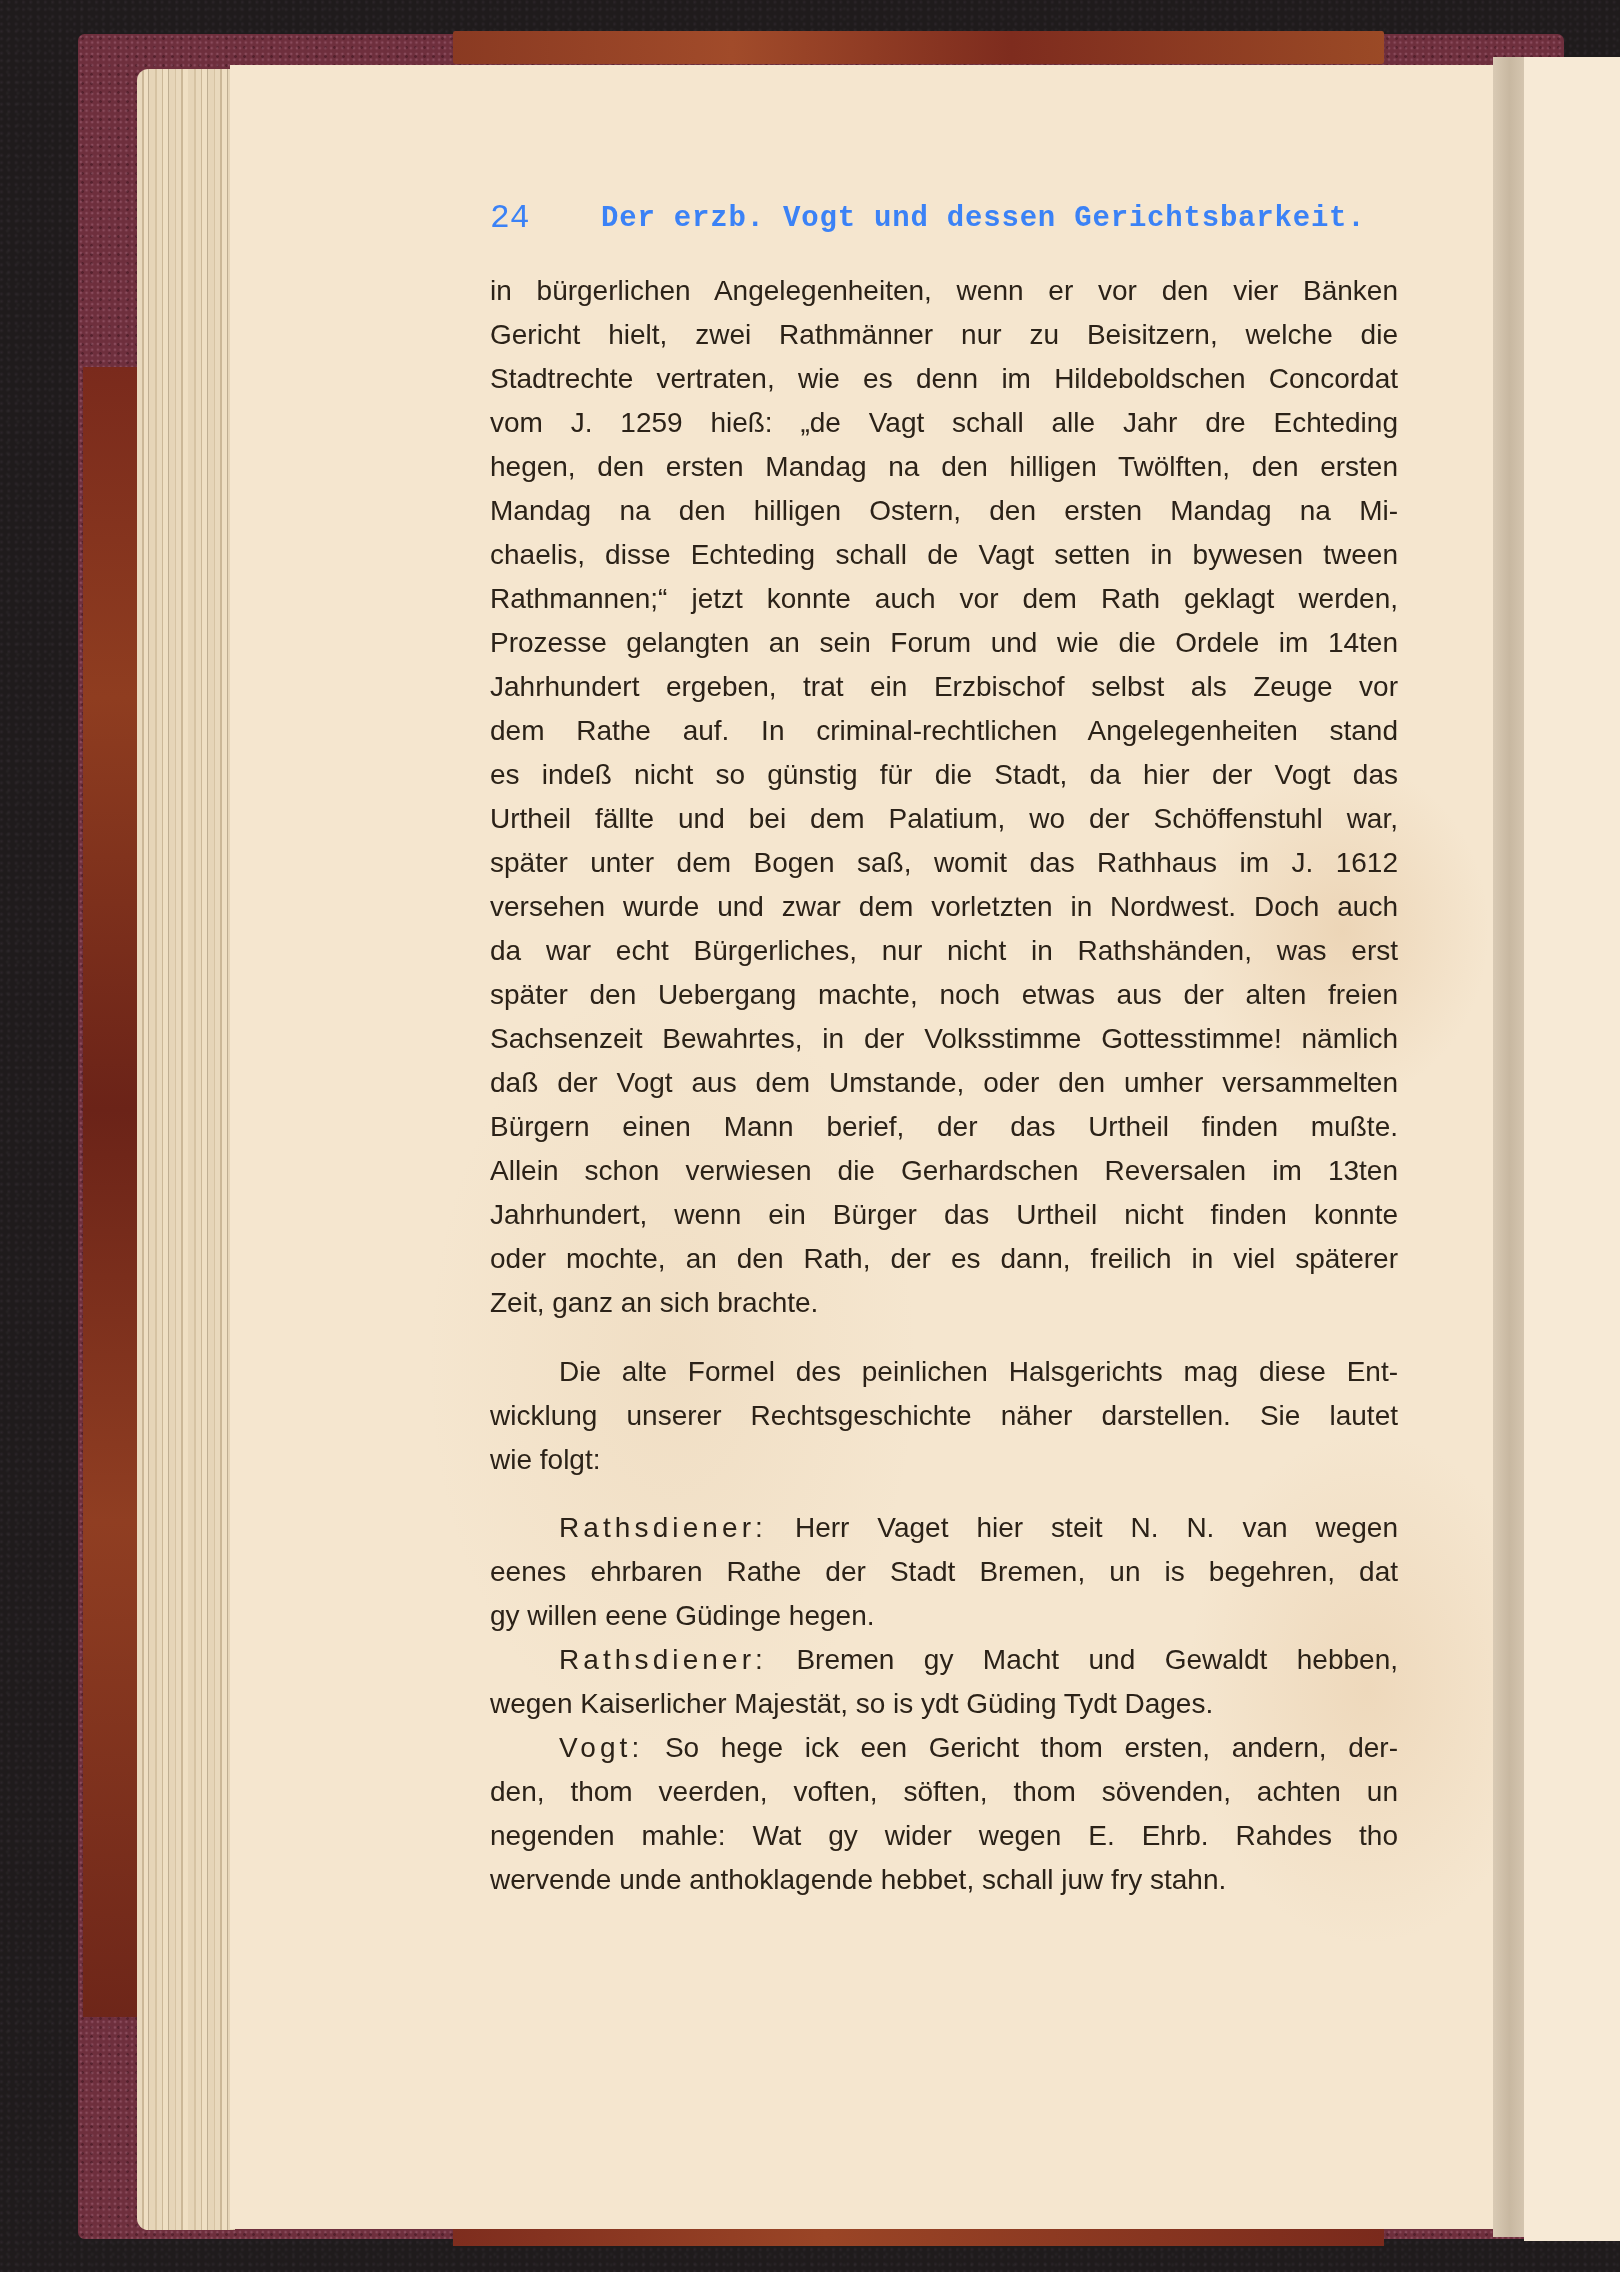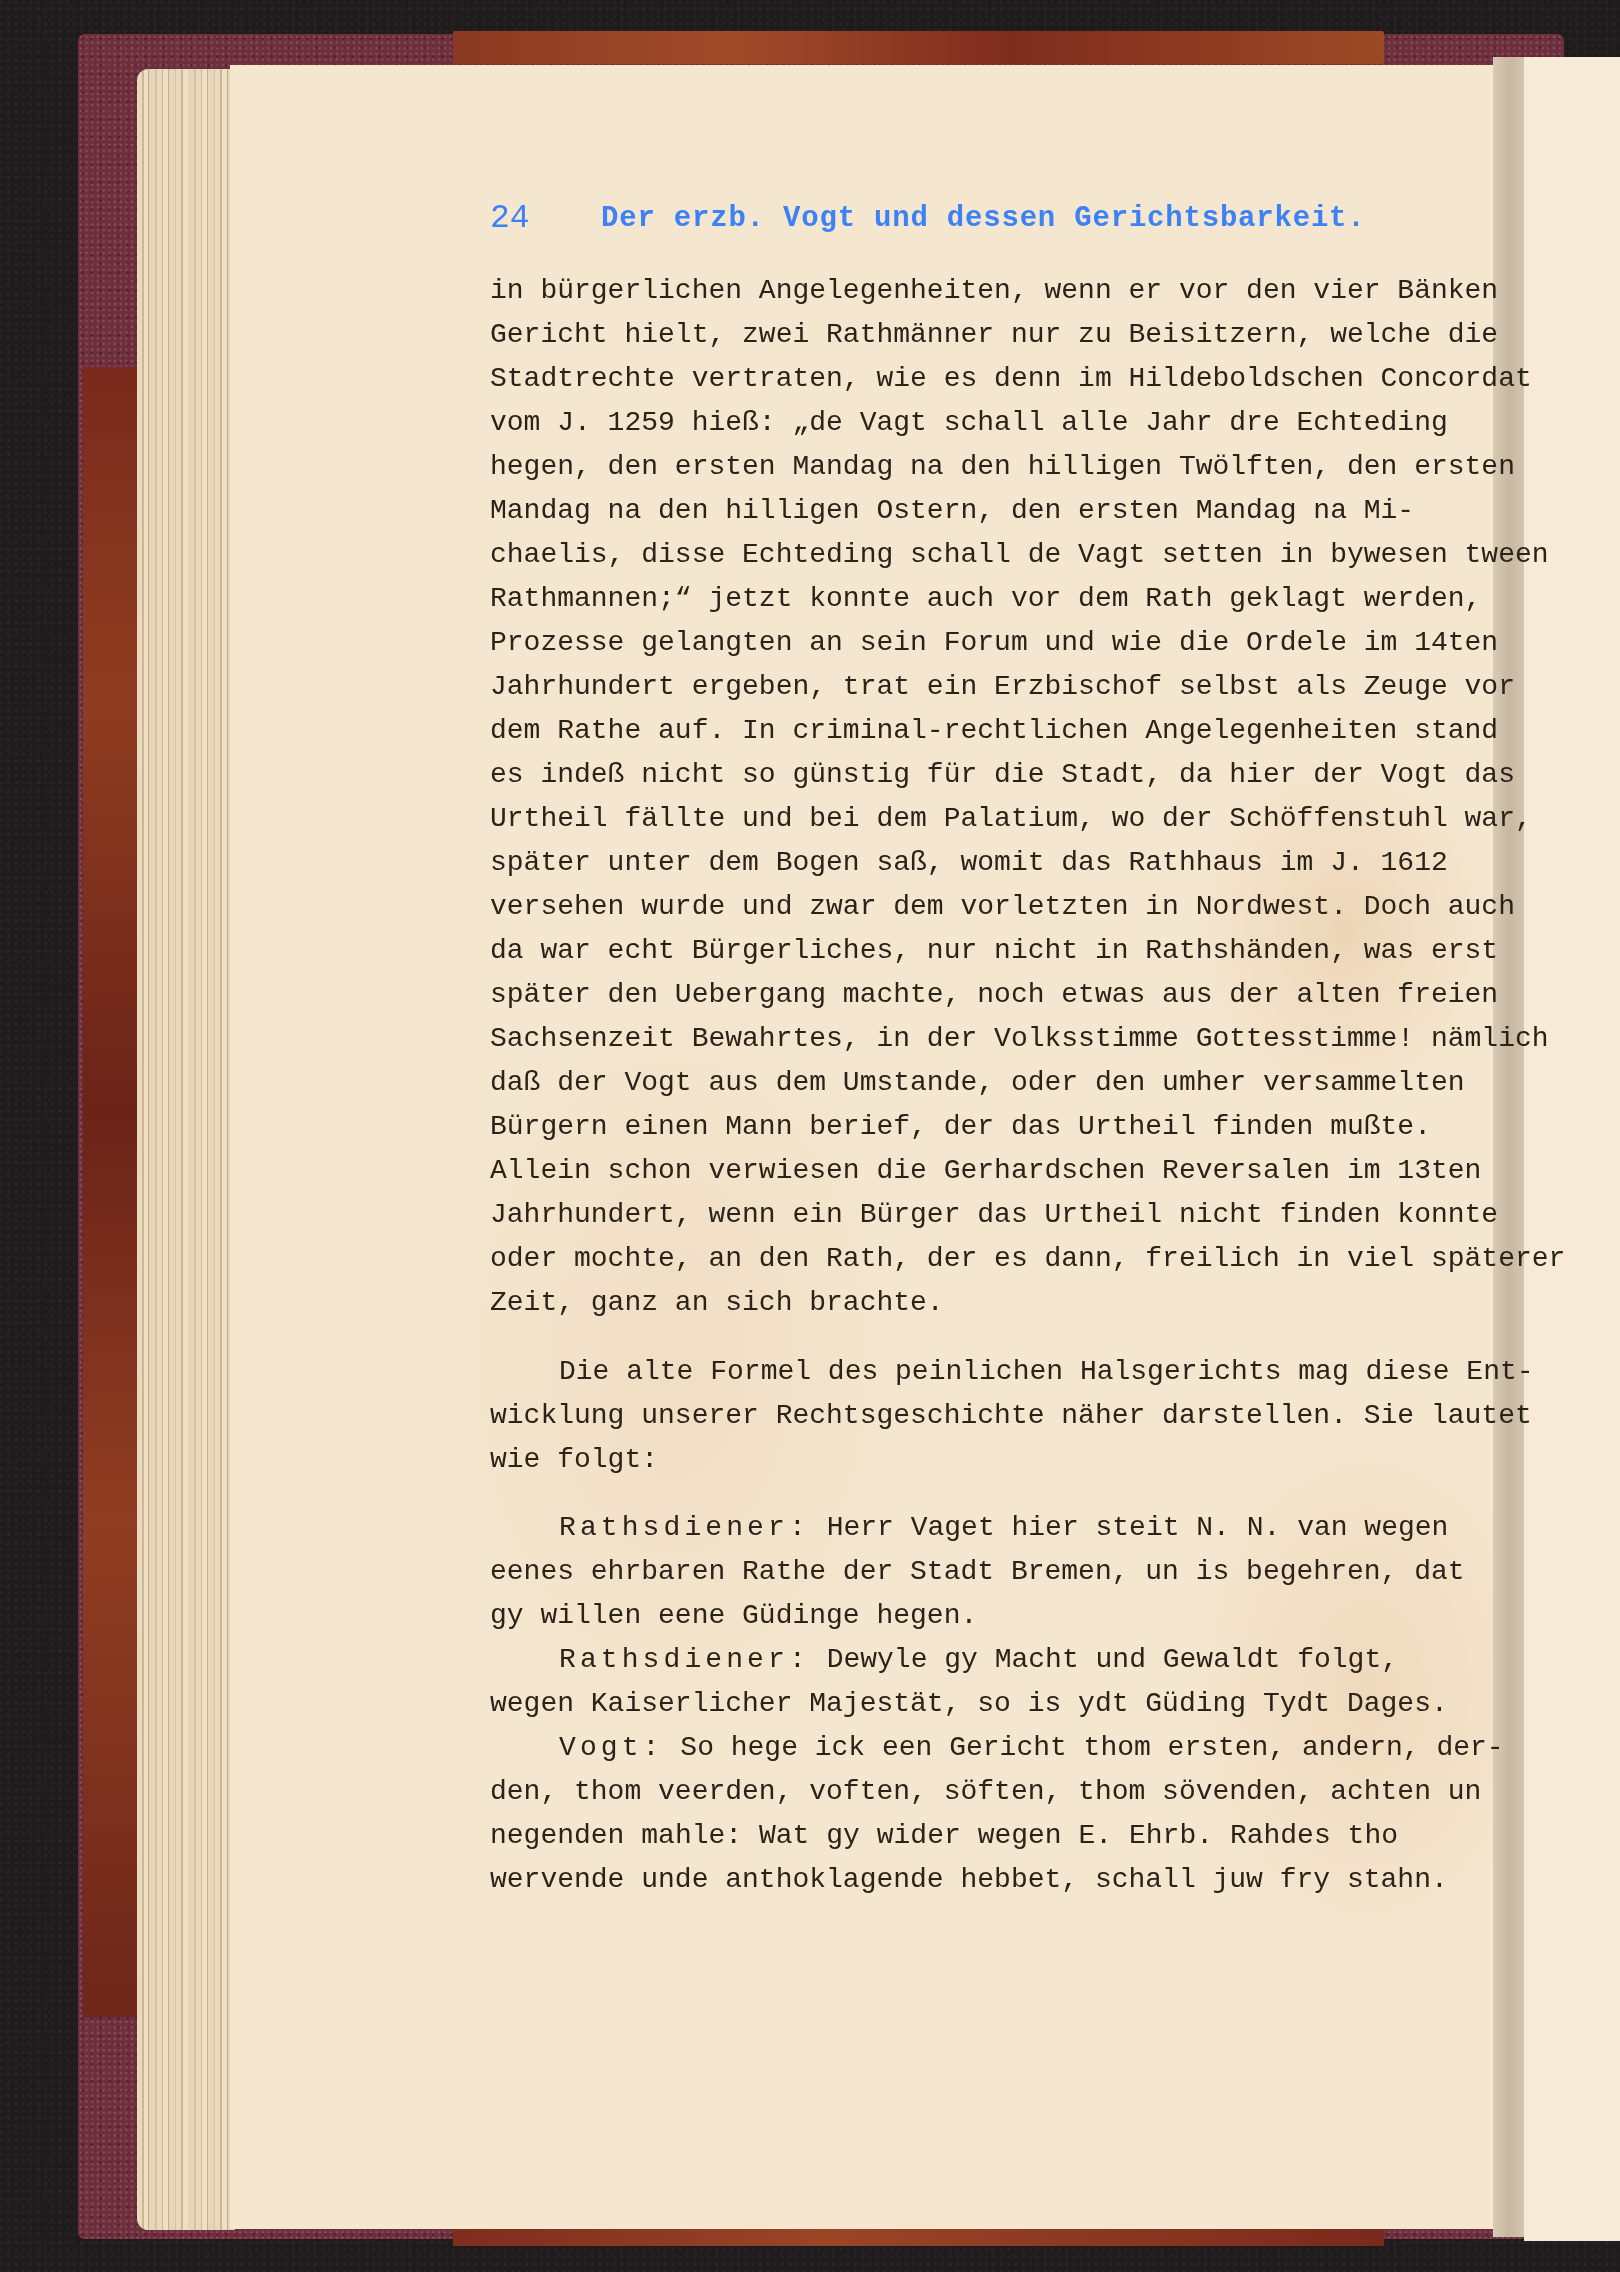--- a/index.html
+++ b/index.html
@@ -60,21 +60,21 @@
       position: absolute; left: 490px; top: 200px; width: 931px; height: 49px;
       font-family: Liberation Mono, monospace; color: #3b82f6;
     }
     .page-number { position: absolute; left: 0; top: 0; font-size: 33px; }
     .running-head {
       position: absolute; left: 111px; top: 1.6px; font-size: 29px; font-weight: bold;
       letter-spacing: 0.8px;
     }
     .text-block {
       position: absolute; left: 490px; top: 269px; width: 908px;
-      font-family: Liberation Mono, monospace; font-size: 28px; line-height: 44px;
+      font-family: Liberation Sans, sans-serif; font-size: 28px; line-height: 44px;
       color: #2b2218; text-align: justify;
     }
     .line { display: block; text-align-last: justify; white-space: nowrap; }
     .line.last { text-align-last: left; }
     .para-gap { height: 24.5px; }
     .indent { padding-left: 69px; }
     .speaker { letter-spacing: 4.1px; }
   </style>
 </head>
 <body>
@@ -124,21 +124,21 @@
   <div>
     <span class="line indent">Die alte Formel des peinlichen Halsgerichts mag diese Ent-</span>
     <span class="line">wicklung unserer Rechtsgeschichte näher darstellen. Sie lautet</span>
     <span class="line last">wie folgt:</span>
   </div>
   <div class="para-gap"></div>
   <div>
     <span class="line indent"><span class="speaker">Rathsdiener:</span> <span>Herr Vaget hier steit N. N. van wegen</span></span>
     <span class="line">eenes ehrbaren Rathe der Stadt Bremen, un is begehren, dat</span>
     <span class="line last">gy willen eene Güdinge hegen.</span>
-    <span class="line indent"><span class="speaker">Rathsdiener:</span> <span>Dewyle gy Macht und Gewaldt folgt,</span></span>
+    <span class="line indent"><span class="speaker">Rathsdiener:</span> <span>Bremen gy Macht und Gewaldt hebben,</span></span>
     <span class="line last">wegen Kaiserlicher Majestät, so is ydt Güding Tydt Dages.</span>
     <span class="line indent"><span class="speaker">Vogt:</span> <span>So hege ick een Gericht thom ersten, andern, der-</span></span>
     <span class="line">den, thom veerden, voften, söften, thom sövenden, achten un</span>
     <span class="line">negenden mahle: Wat gy wider wegen E. Ehrb. Rahdes tho</span>
     <span class="line last">wervende unde anthoklagende hebbet, schall juw fry stahn.</span>
   </div>
 </div>
 
 
 </body></html>

